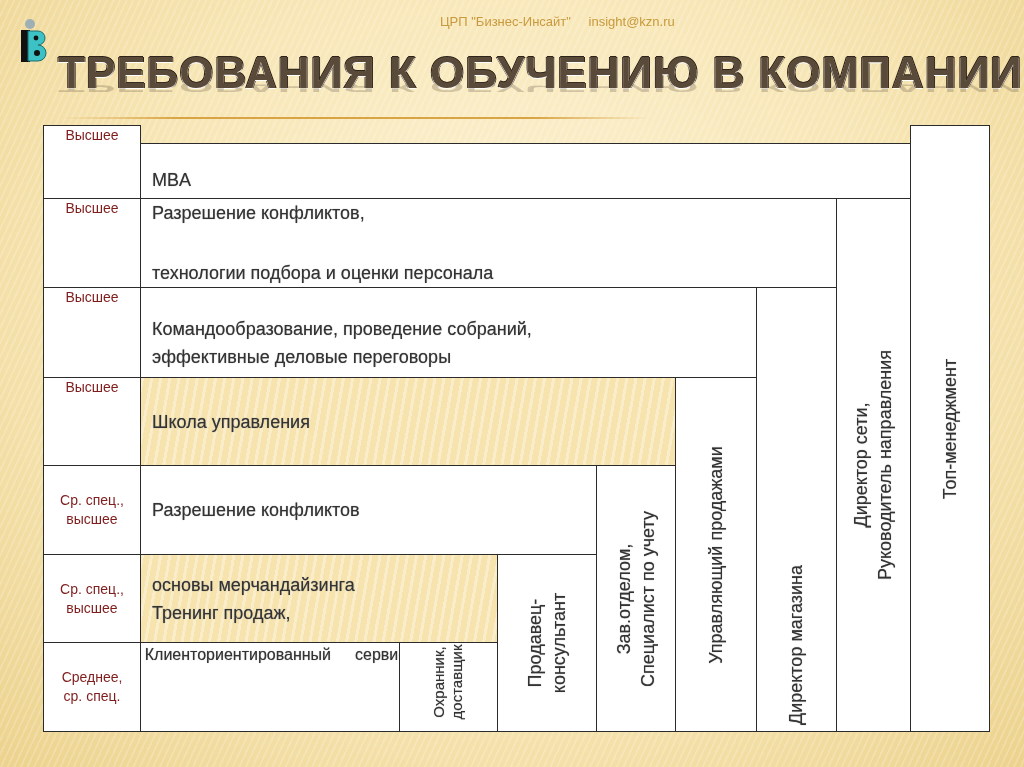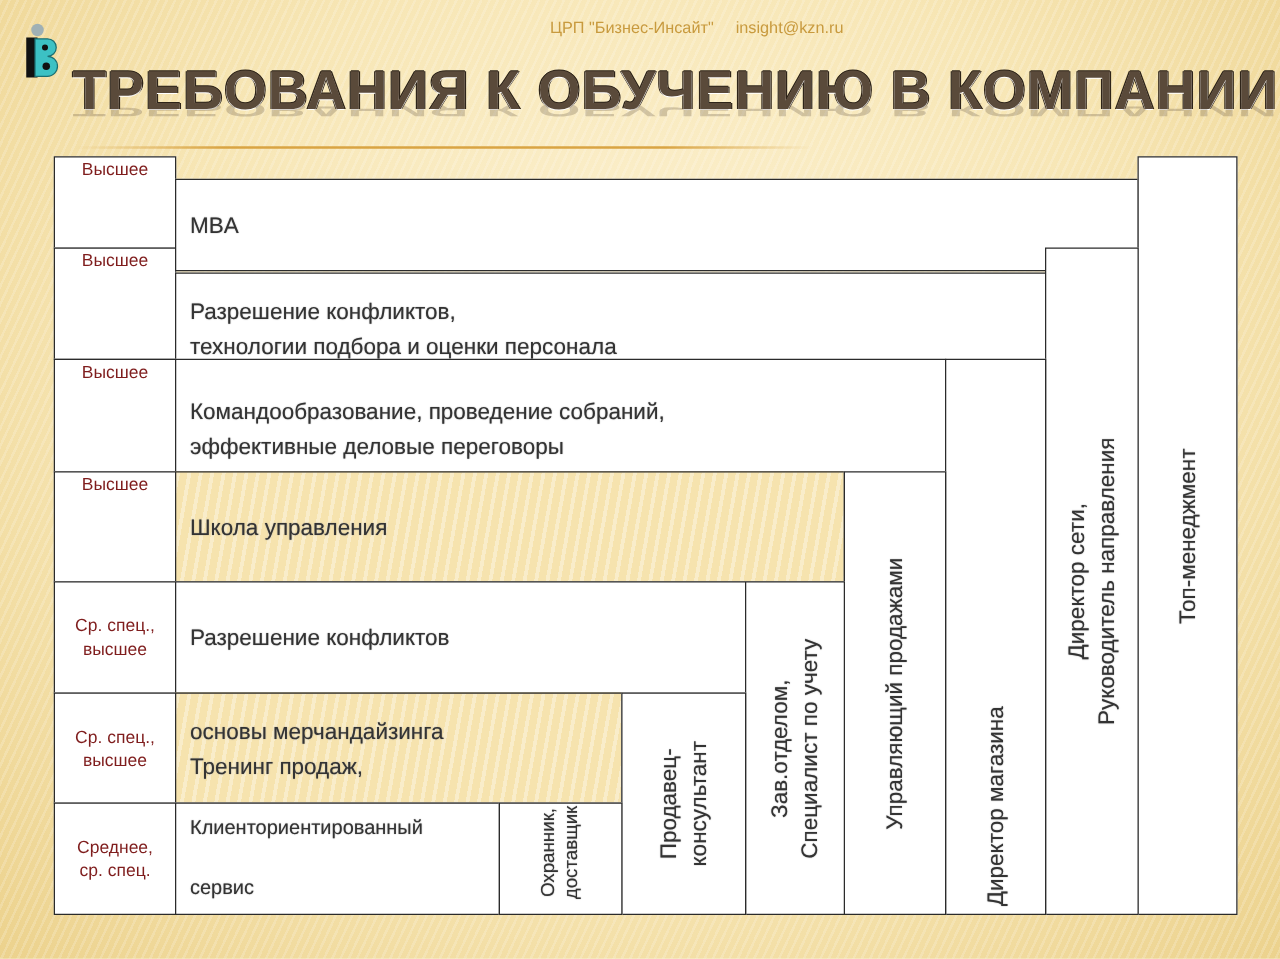--- a/index.html
+++ b/index.html
@@ -105,39 +105,39 @@
   <span>высшее</span>
 </div>
 <div class="cell label" style="left:43px; top:642px; width:98px; height:90px; flex-direction:column;">
   <span>Среднее,</span>
   <span>ср. спец.</span>
 </div>
 
 <div class="cell content" style="left:140px; top:143px; width:771px; height:74px;">
   <span>MBA</span>
 </div>
-<div class="cell content" style="left:140px; top:198px; width:697px; height:90px; flex-direction:column; align-items:flex-start; justify-content:center;margin-top:20px;">
+<div class="cell content" style="left:140px; top:198px; width:697px; height:90px; flex-direction:column; align-items:flex-start; justify-content:space-between;">
   <span>Разрешение конфликтов,</span>
   <span>технологии подбора и оценки персонала</span>
 </div>
 <div class="cell content" style="left:140px; top:287px; width:617px; height:112px; flex-direction:column; align-items:flex-start; justify-content:center;">
   <span>Командообразование,  проведение собраний,</span>
   <span>эффективные деловые переговоры</span>
 </div>
 <div class="cell content shaded" style="left:140px; top:377px; width:536px; height:89px;">
   <span>Школа управления</span>
 </div>
 <div class="cell content" style="left:140px; top:465px; width:457px; height:90px;">
   <span>Разрешение конфликтов</span>
 </div>
 <div class="cell content shaded" style="left:140px; top:554px; width:358px; height:89px; flex-direction:column; align-items:flex-start; justify-content:center;">
   <span>основы мерчандайзинга</span>
   <span>Тренинг продаж,</span>
 </div>
-<div class="cell content small" style="left:140px; top:642px; width:260px; height:90px; flex-direction:column; align-items:flex-start; justify-content:center;gap:24px;">
+<div class="cell content small" style="left:140px; top:642px; width:260px; height:90px; flex-direction:row; align-items:flex-start; justify-content:center;gap:24px;">
   <span>Клиенториентированный</span>
   <span>сервис</span>
 </div>
 
 <div class="cell vert" style="left:910px; top:125px; width:80px; height:607px;">
   <div class="vtext">
     <span>Топ-менеджмент</span>
   </div>
 </div>
 <div class="cell vert" style="left:836px; top:198px; width:75px; height:534px;">

